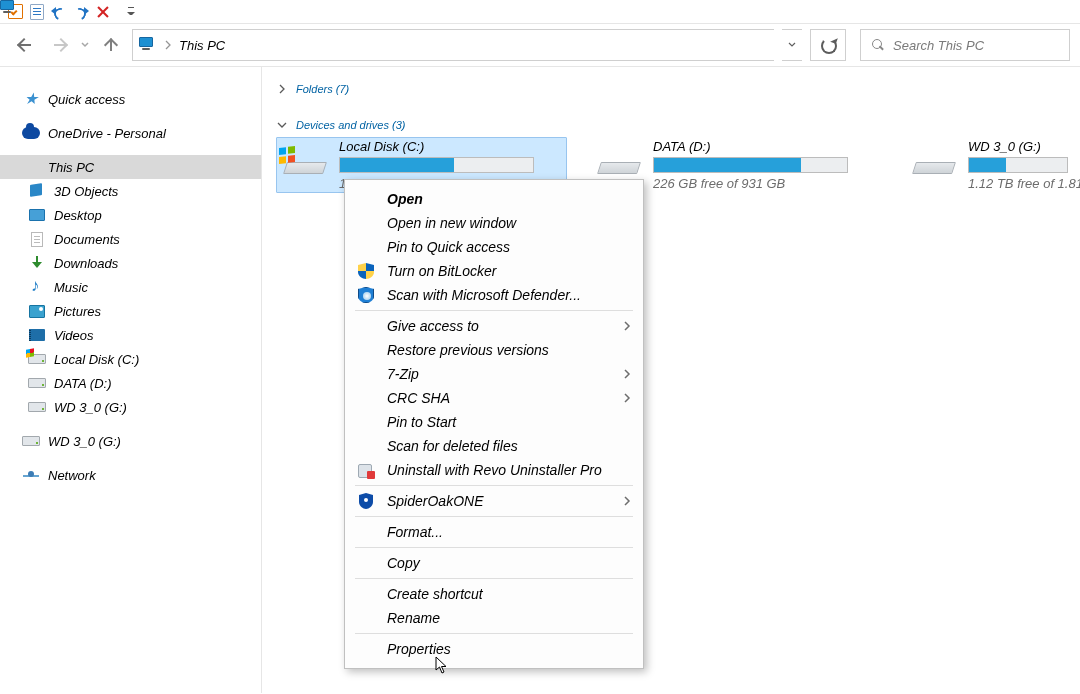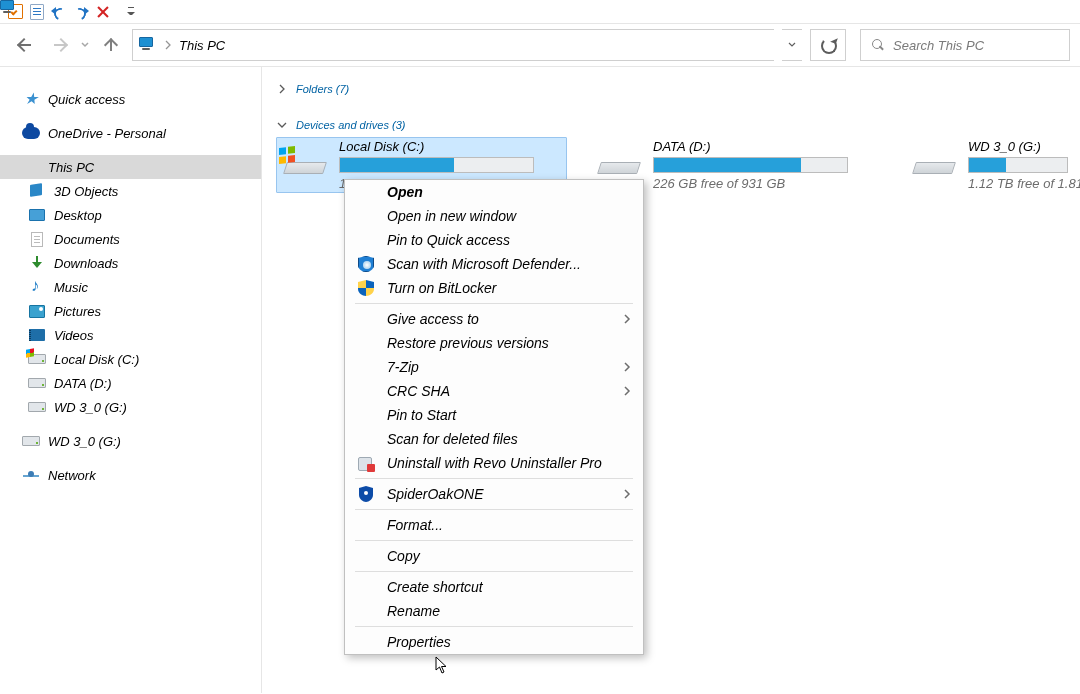--- a/index.html
+++ b/index.html
@@ -136,21 +136,21 @@
       linear-gradient(#f25022,#f25022) right bottom/7px 7px no-repeat;
       transform:skewY(-8deg)}
 
   .drive-info{flex:1;min-width:0}
   .drive-info .name{font-size:13px}
   .pbar{width:195px;height:16px;border:1px solid var(--pb-border);background:#eceef0;margin:3px 0}
   .pbar .fill{height:100%;background:var(--pb-fill)}
   .drive-info .free{color:var(--muted);font-size:13px}
 
   
-  .ctx{position:absolute;left:344px;top:179px;width:300px;background:#fdfdfd;border:1px solid #c0c0c0;box-shadow:3px 3px 8px rgba(0,0,0,0.25);font-size:14px;padding:0 0}
+  .ctx{position:absolute;left:344px;top:179px;width:300px;background:#fdfdfd;border:1px solid #c0c0c0;box-shadow:3px 3px 8px rgba(0,0,0,0.25);font-size:14px;padding:7px 0}
   .ctx .row{height:24px;display:flex;align-items:center;padding:0 12px 0 12px;gap:12px}
   .ctx .row .ic{width:18px;height:18px;display:flex;align-items:center;justify-content:center}
   .ctx .row .txt{flex:1}
   .ctx .row .arr{opacity:.8}
   .ctx .row.strong .txt{font-weight:600}
   .ctx hr{border:none;border-top:1px solid var(--hr-menu);margin:3px 10px}
 
   .shield-y{width:16px;height:16px;border-radius:1px;position:relative;overflow:hidden}
   .shield-y:before{content:"";position:absolute;inset:0;background:
      linear-gradient(#ffd24a,#ffd24a) left top/8px 8px no-repeat,
@@ -420,29 +420,29 @@
     <div class="row">
         <span class="ic"></span>
         <span class="txt">Open in new window</span>
       </div>
     <div class="row">
         <span class="ic"></span>
         <span class="txt">Pin to Quick access</span>
       </div>
     <div class="row">
         <span class="ic">
+          <span class="shield-y"></span>
+        </span>
+        <span class="txt">Turn on BitLocker</span>
+      </div>
+    <div class="row">
+        <span class="ic">
           <span class="shield-b"></span>
         </span>
         <span class="txt">Scan with Microsoft Defender...</span>
-      </div>
-    <div class="row">
-        <span class="ic">
-          <span class="shield-y"></span>
-        </span>
-        <span class="txt">Turn on BitLocker</span>
       </div>
     <hr>
     <div class="row">
         <span class="ic"></span>
         <span class="txt">Give access to</span>
       <span class="arr">
           <svg width="8" height="12" viewBox="0 0 8 12" fill="none" stroke="#4a4a4a" stroke-width="1.5">
             <path d="M2 2 L6 6 L2 10"></path>
           </svg>
         </span>

